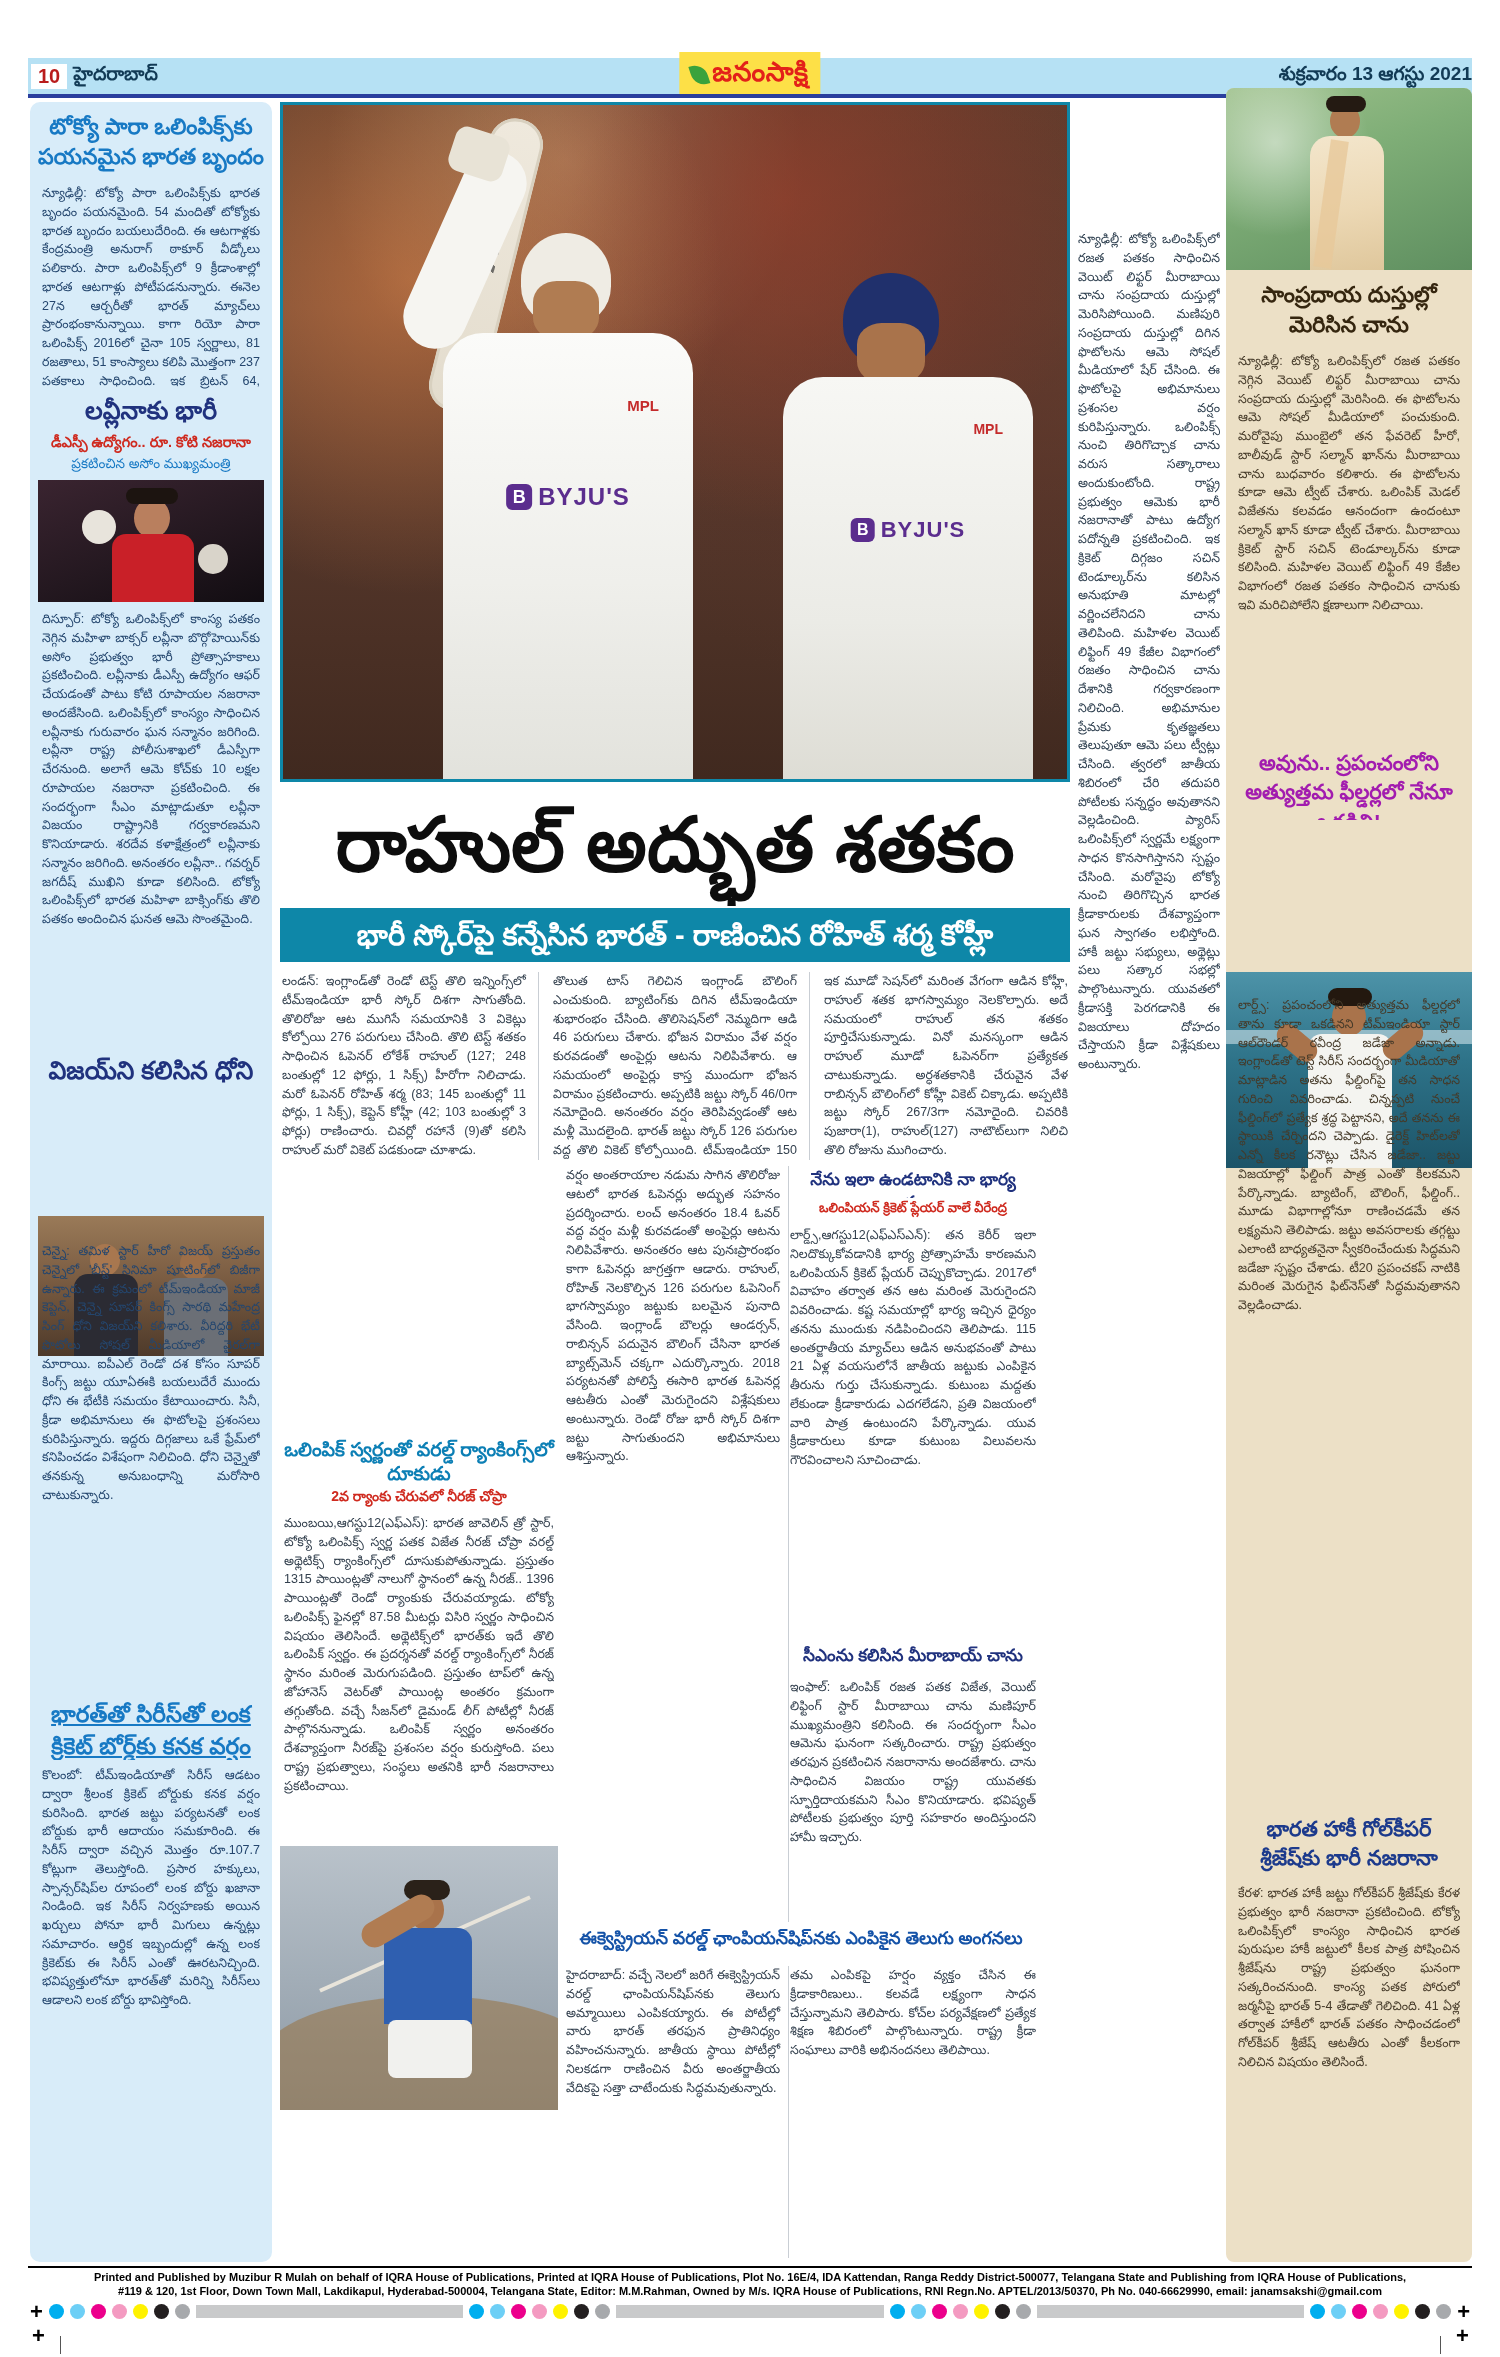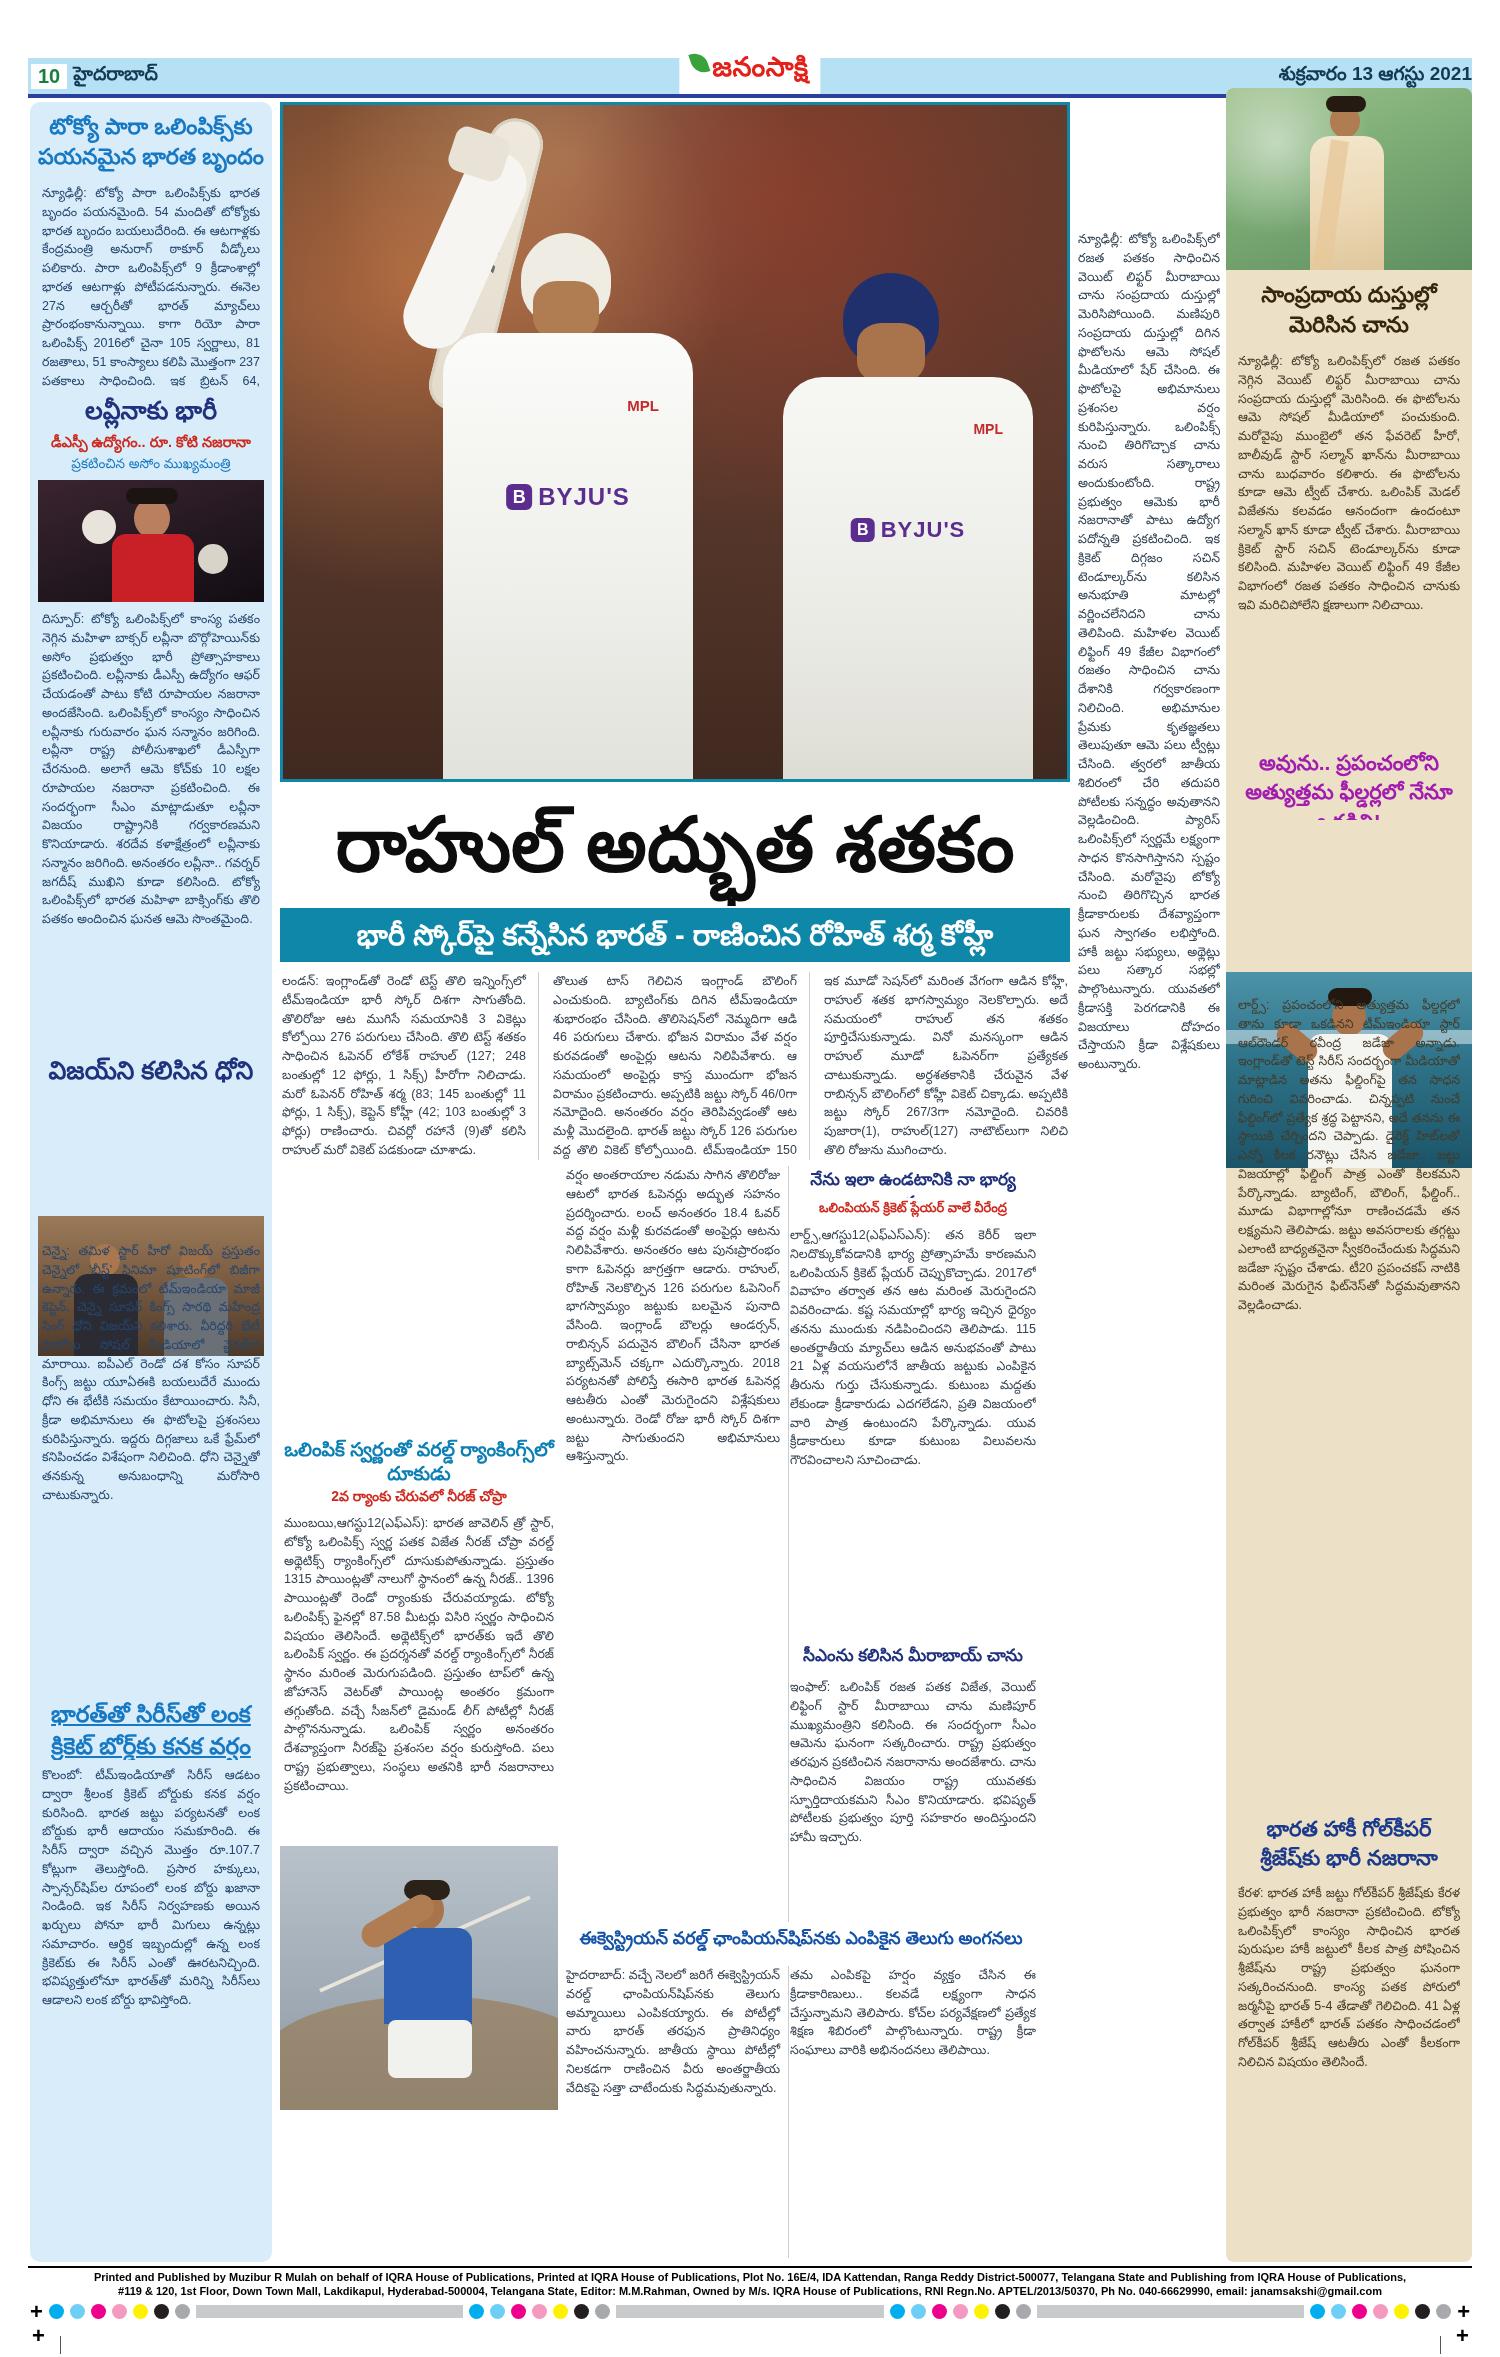--- a/index.html
+++ b/index.html
@@ -3,24 +3,24 @@
 <meta charset="utf-8">
 <style>
   html,body{margin:0;padding:0;background:#ffffff;}
   body{font-family:"Liberation Sans","DejaVu Sans",sans-serif;}
   #page{position:relative;width:1500px;height:2357px;background:#fff;overflow:hidden;}
   .abs{position:absolute;}
   .bodytxt{font-size:12.5px;line-height:1.5;text-align:justify;overflow:hidden;}
   .ctr{text-align:center;}
   
   .hbar{background:#b6e1f4;display:flex;align-items:center;}
-  .pagenum{background:#fff;color:#15803d;font-size:20px;font-weight:bold;padding:1px 7px;margin:3px 6px 3px 3px;text-align:right;}
+  .pagenum{background:#fff;color:#b91c1c;font-size:20px;font-weight:bold;padding:1px 7px;margin:3px 6px 3px 3px;text-align:right;}
   .city{color:#123a55;font-size:19px;font-weight:bold;}
   .date{margin-left:auto;color:#123a55;font-size:19px;font-weight:bold;}
-  .logobox{position:absolute;left:50%;top:-6px;transform:translateX(-50%);background:#ffffff;height:46px;display:flex;align-items:flex-start;padding:0 12px;}
+  .logobox{position:absolute;left:50%;top:-6px;transform:translateX(-50%);background:#fde047;height:46px;display:flex;align-items:center;padding:0 12px;}
   .leaf{width:16px;height:22px;background:#3aa23c;border-radius:0 14px 0 14px;transform:rotate(-18deg);margin-right:5px;}
   .logotxt{color:#e32119;font-size:27px;font-weight:bold;letter-spacing:.5px;}
   .mainrule{background:#2a3f9e;}
   
   .leftpanel{background:#d8ecf9;border-radius:10px;}
   .rightpanel{background:#ece0c6;border-radius:8px;overflow:hidden;}
   .h-blue{color:#1779c4;font-weight:bold;}
   .h-navy{color:#20327e;font-weight:bold;}
   .h-red{color:#cf2a1f;font-weight:bold;}
   .h-teal{color:#0c7fb5;font-weight:bold;}

